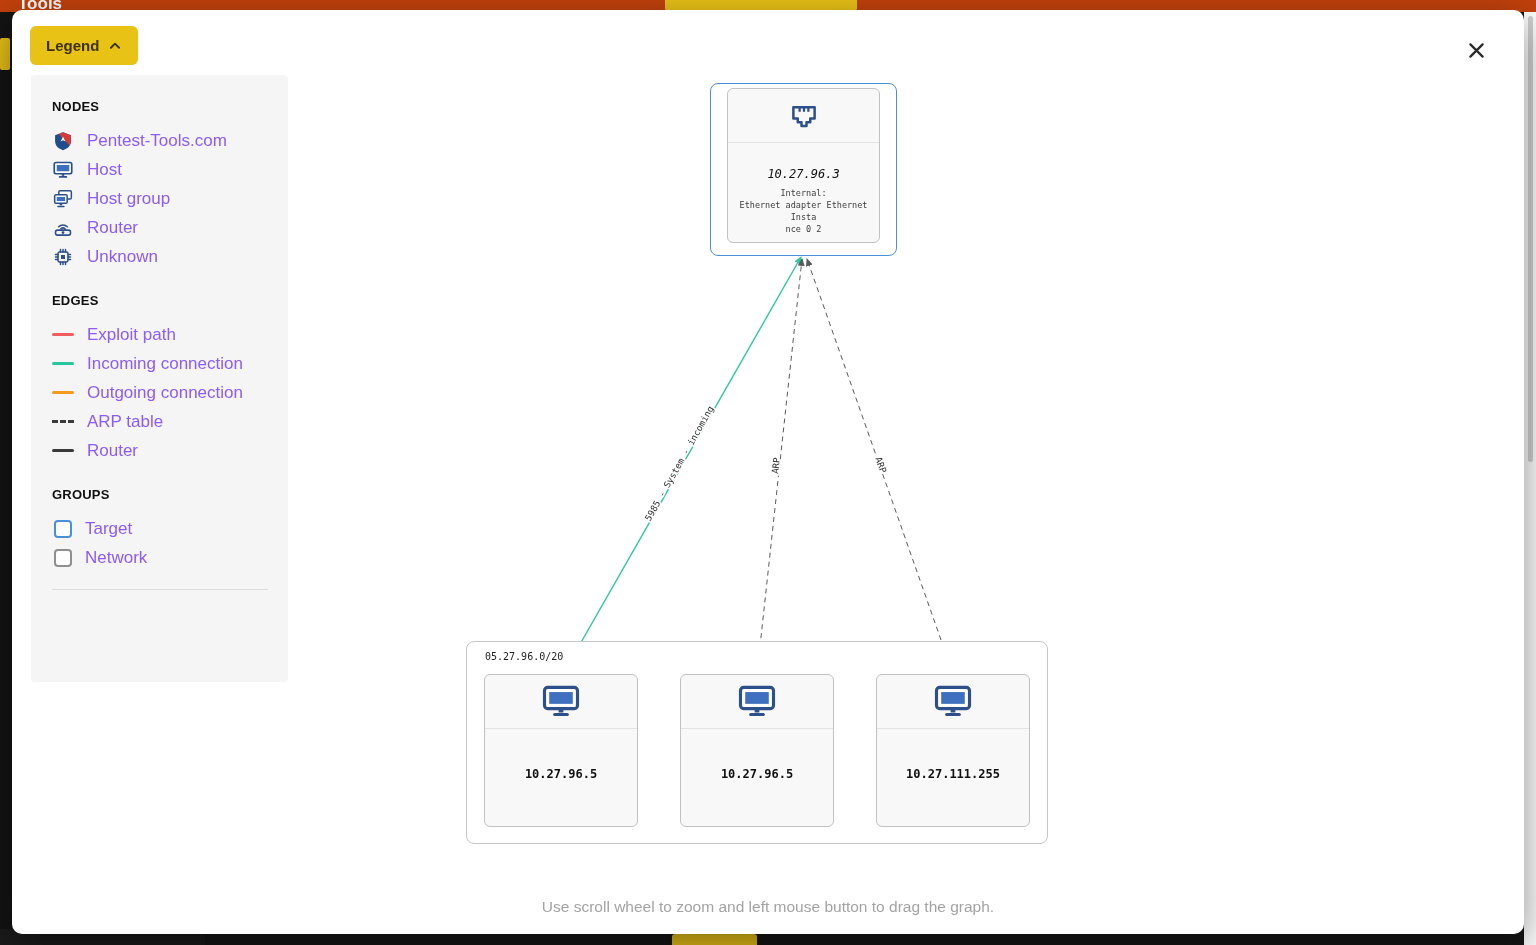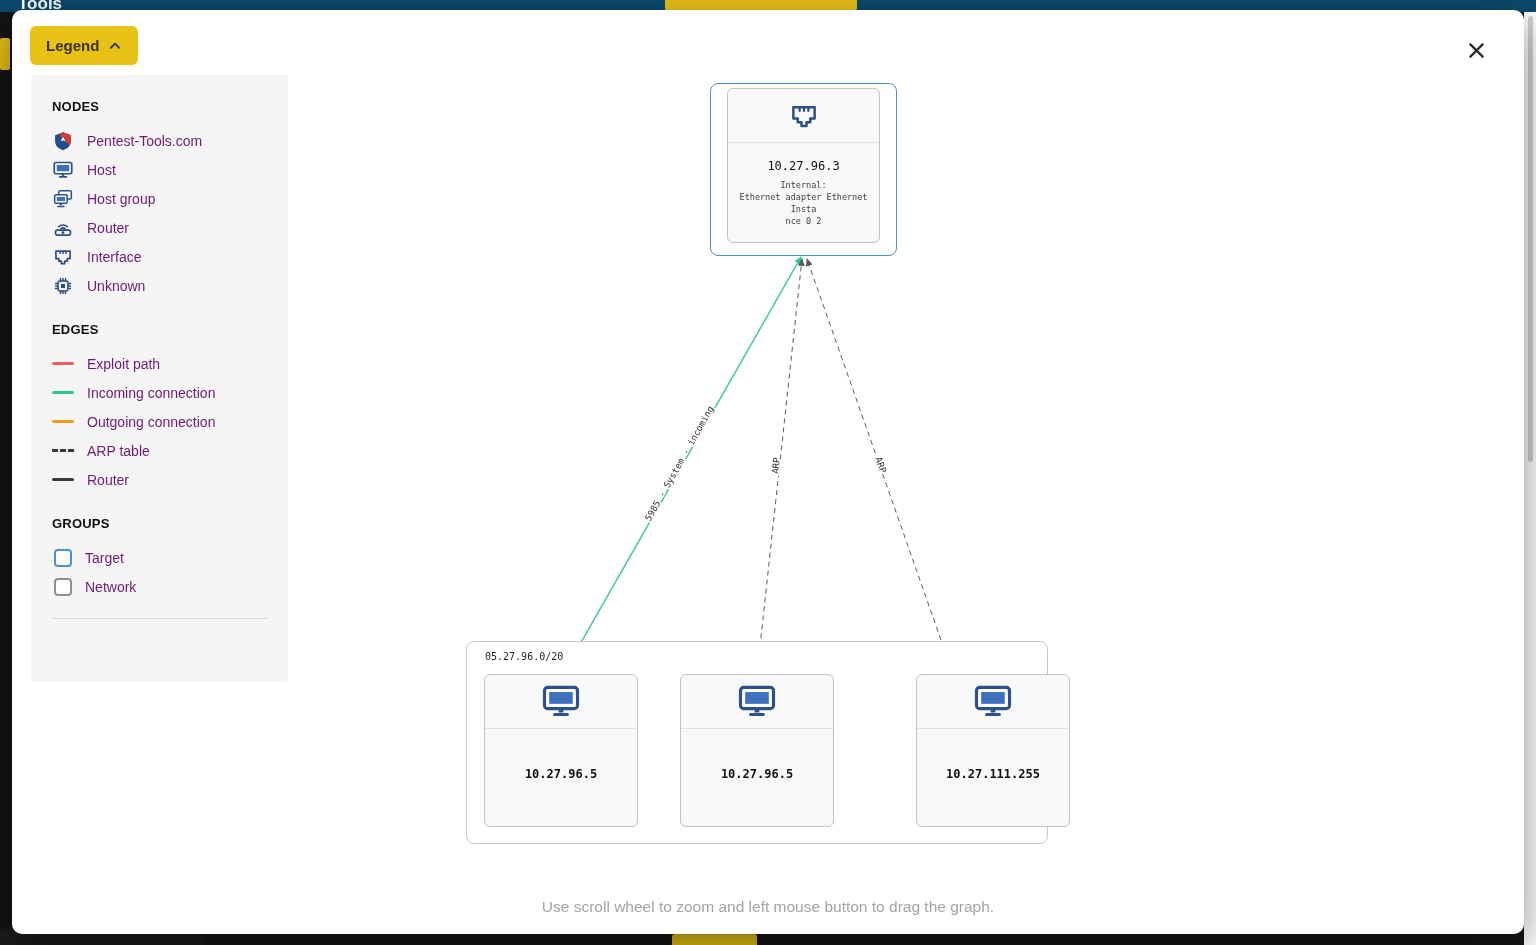--- a/index.html
+++ b/index.html
@@ -1,20 +1,20 @@
 <!DOCTYPE html>
 <html><head>
 <meta charset="utf-8">
 <style>
   * { margin:0; padding:0; box-sizing:border-box; }
   html,body { width:1536px; height:945px; overflow:hidden;
     font-family:"Liberation Sans", sans-serif; background:#161616; }
 
   
-  .topbar { position:absolute; left:0; top:0; width:1536px; height:12px; background:#0c4a6e; overflow:hidden; }
+  .topbar { position:absolute; left:0; top:0; width:1536px; height:12px; background:#c2410c; overflow:hidden; }
   .tools-label { position:absolute; left:18px; top:-6px; color:#fff; font-weight:700; font-size:17px; }
   .top-btn-fragment { position:absolute; left:665px; top:0; width:192px; height:11px; border-radius:0 0 3px 3px; }
   .left-strip { position:absolute; left:0; top:12px; width:12px; height:920px; background:#141414; }
   .left-yellow { position:absolute; left:0; top:38px; width:10px; height:32px; border-radius:2px; }
   .bottom-left-bar { position:absolute; left:0; top:929px; width:205px; height:16px; background:#1b1b1b; }
   .bottom-btn-fragment { position:absolute; left:672px; top:934px; width:85px; height:11px; border-radius:3px 3px 0 0; }
   .right-strip { position:absolute; left:1524px; top:12px; width:12px; height:933px; background:#ffffff; }
   .right-thumb { position:absolute; left:1528px; top:16px; width:5px; height:446px; background:#d2d2d2; border-radius:3px; }
 
   
@@ -26,21 +26,21 @@
     font-family:"Liberation Sans",sans-serif; font-size:15px; font-weight:700; color:#3c3200; cursor:pointer; }
   .close-btn { position:absolute; right:32px; top:24px; width:32px; height:32px; background:none; border:none;
     display:flex; align-items:center; justify-content:center; cursor:pointer; }
 
   
   .legend-panel { position:absolute; left:19px; top:65px; width:257px; height:607px;
     background:#f5f5f6; border-radius:4px; padding:24px 20px 20px 21px; }
   .lg-title { font-size:13px; font-weight:700; color:#101010; letter-spacing:.2px; margin-bottom:12px; }
   .lg-row { display:flex; align-items:center; gap:13px; height:29px; }
   .lg-icon { width:22px; height:22px; display:flex; align-items:center; justify-content:center; flex:0 0 22px; }
-  .lg-label { font-size:14px; color:#701a75; }
+  .lg-label { font-size:17px; color:#8b5cf6; }
   .lg-gap { height:22px; }
   .swatch { width:22px; height:3px; border-radius:2px; flex:0 0 22px; }
   .swatch.dashed { height:0; background:none !important; border-top:3px dashed #3a3a3a; border-radius:0; }
   .gswatch { width:18px; height:18px; border:2.5px solid #888; border-radius:4px; background:#fff; flex:0 0 18px; margin-left:2px; }
   .lg-divider { border-top:1px solid #dcdcdc; margin:17px 0 16px 0; }
   .lg-note { display:flex; gap:9px; font-size:15px; color:#2e2e2e; line-height:1.48; }
   .lg-note svg { flex:0 0 16px; margin-top:3px; }
 
   
   .edges-svg { position:absolute; left:0; top:0; width:1512px; height:924px; pointer-events:none; }
@@ -53,24 +53,24 @@
     border:1px solid #c6c6c6; border-radius:8px; background:#fff; }
   .network-label { position:absolute; left:18px; top:9px; font-family:"DejaVu Sans Mono",monospace;
     font-size:10px; color:#1e1e1e; }
 
   .gnode { position:absolute; background:#f8f8f8; border:1px solid #c2c2c2; border-radius:6px; cursor:grab; }
   .gnode-head { height:54px; display:flex; align-items:center; justify-content:center;
     border-bottom:1px solid #e2e2e2; }
   .gnode-ip { text-align:center; font-family:"DejaVu Sans Mono",monospace; font-size:12px; color:#101010; }
   .gnode-sub { text-align:center; font-family:"DejaVu Sans Mono",monospace; font-size:8.5px; color:#3d3d3d; line-height:1.4; margin-top:7px; }
   .iface-node { left:715px; top:78px; width:153px; height:155px; }
-  .iface-node .gnode-ip { margin-top:16px; }
+  .iface-node .gnode-ip { margin-top:24px;font-style:italic; }
   .host-node { width:154px; height:153px; top:664px;font-weight:bold; }
   .host-node .gnode-ip { margin-top:38px; }
-  .host1 { left:472px; } .host2 { left:668px; } .host3 { left:904px; }
+  .host1 { left:472px; } .host2 { left:668px; } .host3 { left:864px; }
 
   .hint { position:absolute; left:0; right:0; top:888px; text-align:center;
     font-size:15.5px; color:#a3a3a3; }
 </style>
 </head>
 <body>
 
 <div class="topbar">
   <div class="tools-label">Tools</div>
 </div>
@@ -145,29 +145,20 @@
         <svg width="20" height="20" viewBox="0 0 24 24" fill="none" stroke="#2d4f8a" stroke-width="1.9" stroke-linecap="round">
           <rect x="3" y="14.5" width="18" height="6" rx="2.5"></rect>
           <path d="M6.8 10.5 a7.5 7.5 0 0 1 10.4 0"></path>
           <path d="M9.4 13 a4 4 0 0 1 5.2 0"></path>
           <circle cx="12" cy="17.5" r="0.8" fill="#2d4f8a"></circle>
         </svg>
       </span>
       <span class="lg-label">Router</span>
     </div>
 
-    <div class="lg-row">
-      <span class="lg-icon">
-        <svg width="20" height="20" viewBox="0 0 24 24" fill="none" stroke="#2d4f8a" stroke-width="2" stroke-linejoin="round">
-          <path d="M3.5 5 h17 v9 h-3.5 v3 h-3 v3 h-4 v-3 h-3 v-3 H3.5 z"></path>
-          <path d="M8.5 5 v3.5 M12 5 v3.5 M15.5 5 v3.5" stroke-width="1.8"></path>
-        </svg>
-      </span>
-      <span class="lg-label">Interface</span>
-    </div>
 
     <div class="lg-row">
       <span class="lg-icon">
         <svg width="20" height="20" viewBox="0 0 24 24" fill="none" stroke="#2d4f8a" stroke-width="1.8">
           <rect x="6" y="6" width="12" height="12" rx="2"></rect>
           <rect x="9.6" y="9.6" width="4.8" height="4.8" fill="#2d4f8a" stroke="none"></rect>
           <path d="M9 6 V3 M12 6 V3 M15 6 V3 M9 21 V18 M12 21 V18 M15 21 V18 M6 9 H3 M6 12 H3 M6 15 H3 M21 9 H18 M21 12 H18 M21 15 H18" stroke-linecap="round"></path>
         </svg>
       </span>
       <span class="lg-label">Unknown</span>

